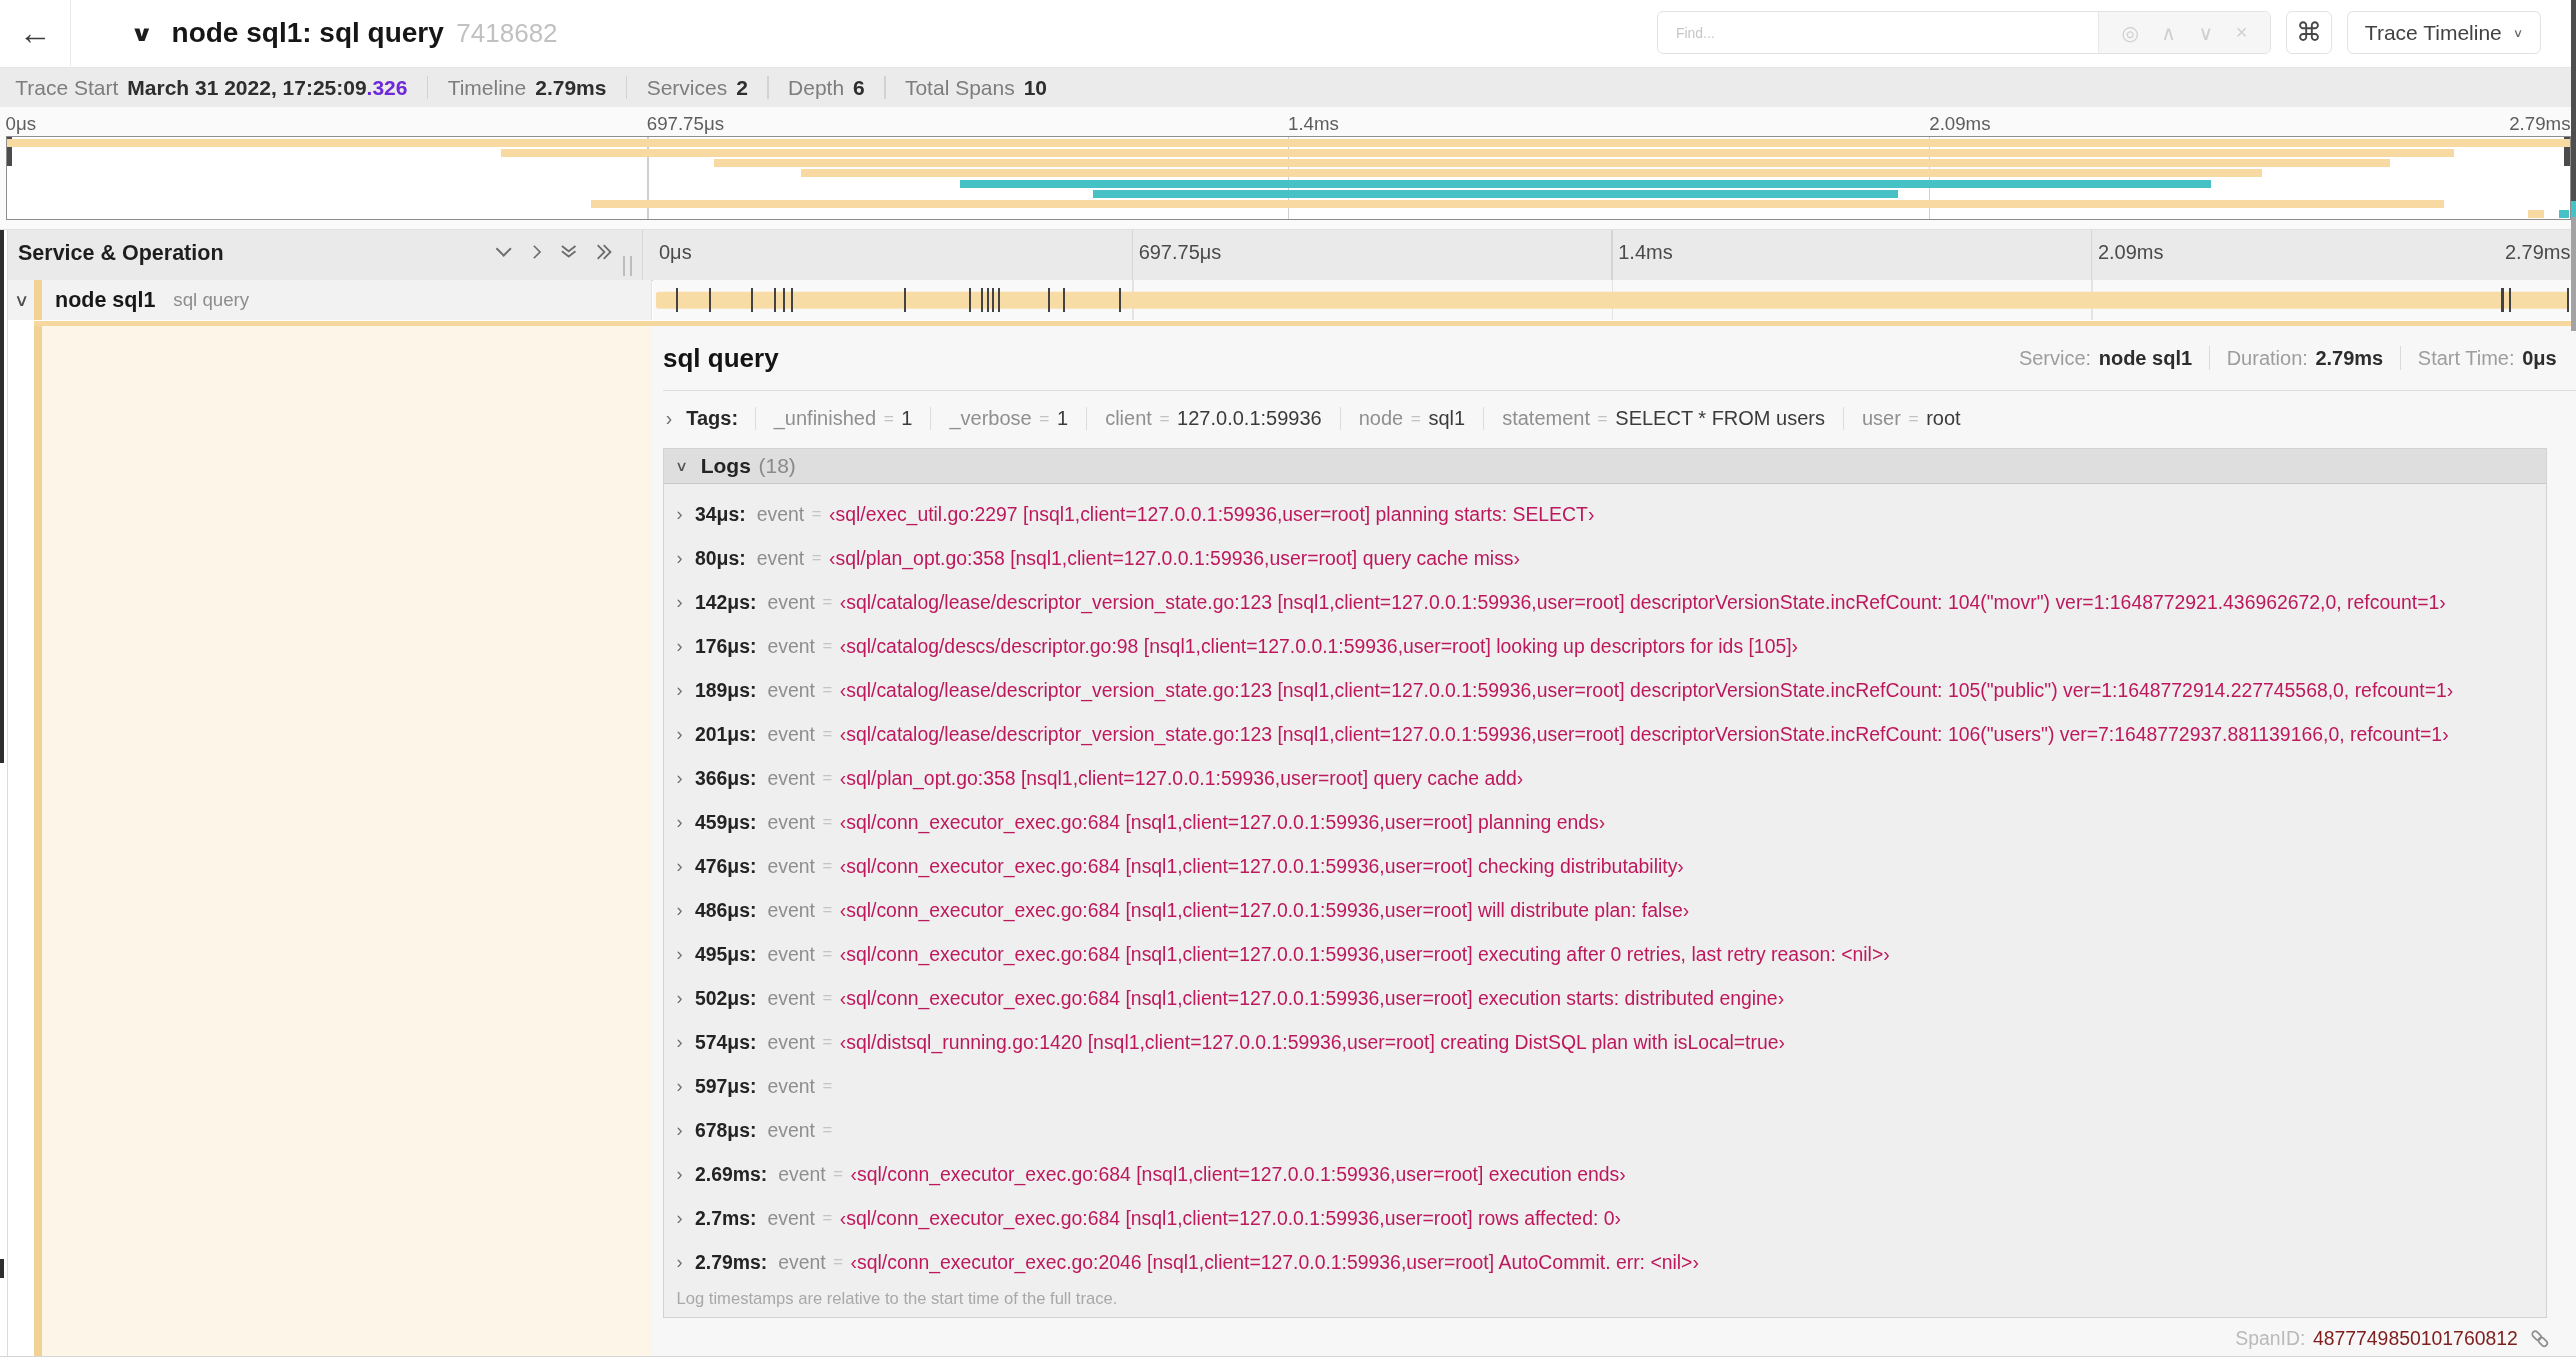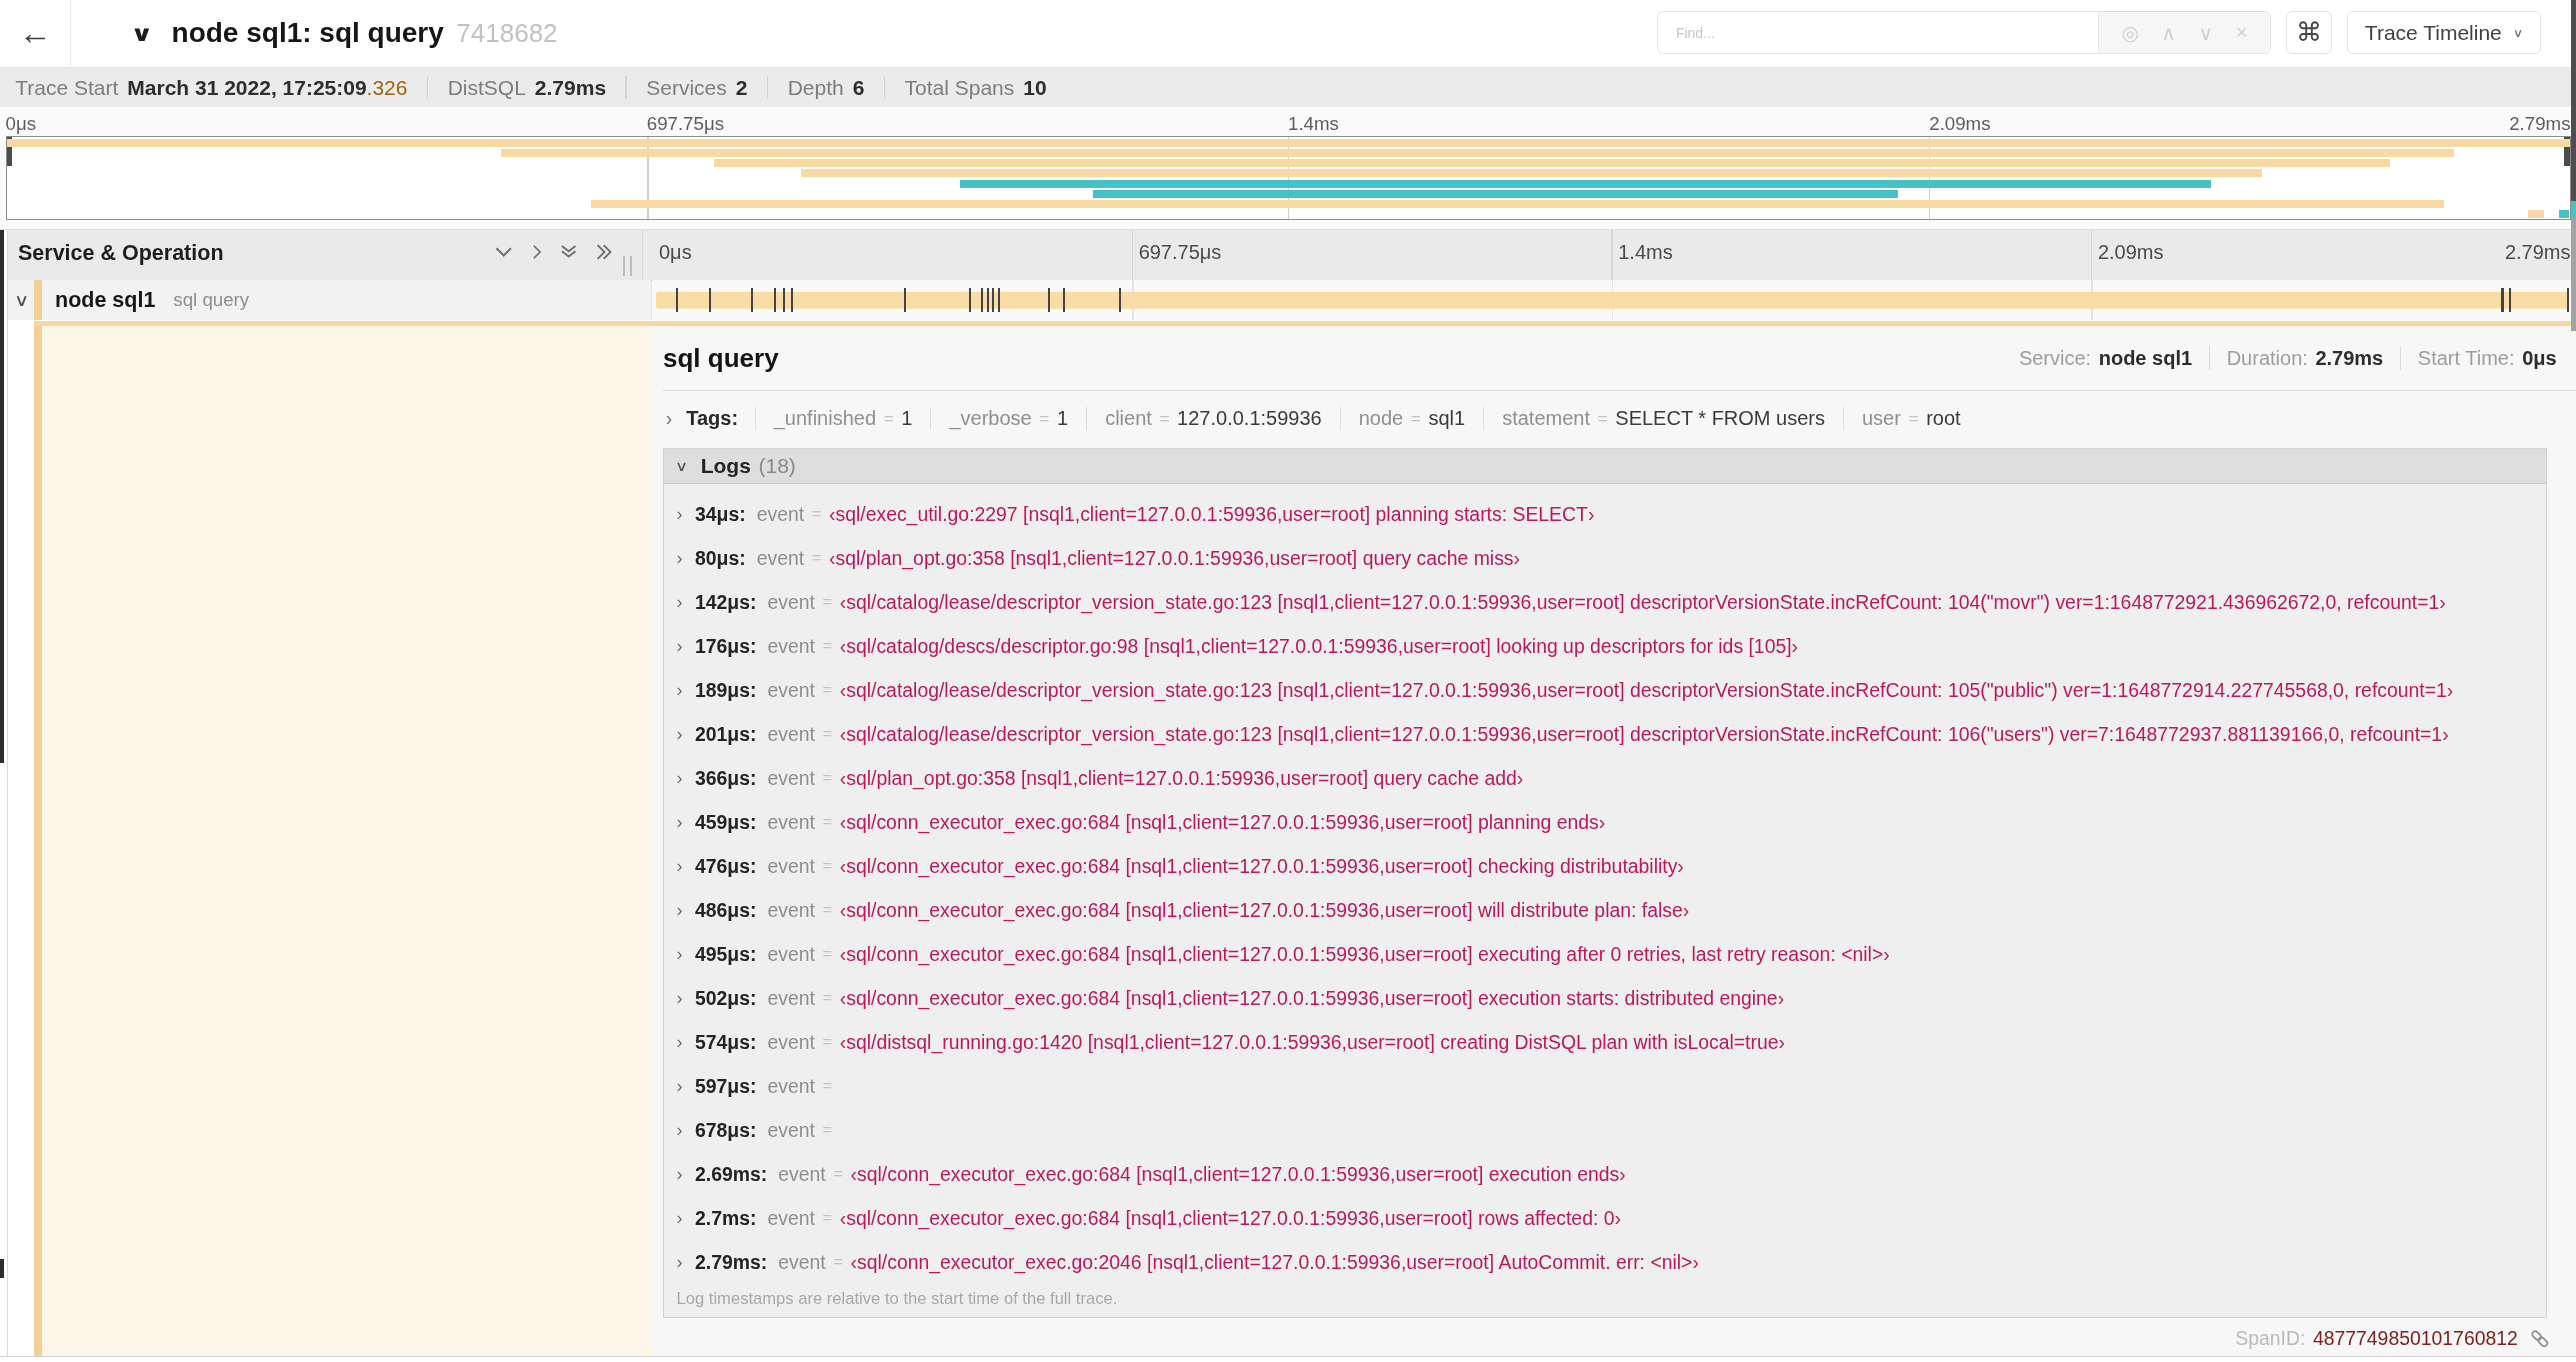--- a/index.html
+++ b/index.html
@@ -24,21 +24,21 @@
          margin-right:15.2px;display:flex;align-items:center;justify-content:center}
   .ttbtn{border:1.4px solid #e2e2e2;border-radius:6.2px;background:#fff;font-size:21px;color:#424242;
          display:flex;align-items:center;justify-content:center;gap:11px;padding:0 16.6px}
   .ttbtn .vchev{font-size:14.5px;color:#6a6a6a;transform:scaleY(.8)}
 
   
   .summary{position:absolute;left:0;top:68px;width:100%;height:39px;background:#ebebeb;display:flex;
            align-items:center;padding-left:15.2px;font-size:21px;white-space:nowrap}
   .sum-label{color:#7d7d7d;margin-right:9px}
   .sum-value{color:#2e2e2e;font-weight:700}
-  .sum-suffix{color:#a16207;font-weight:400}
+  .sum-suffix{color:#6d28d9;font-weight:700}
   .sum-div{width:1.4px;height:23.5px;background:#d2d2d2;margin:0 19.4px}
 
   
   .minisec{position:absolute;left:0;top:107px;width:100%;height:123px;background:#fafafa;border-bottom:1.4px solid #e0e0e0}
   .minilabels{position:absolute;left:5.5px;right:5.5px;top:5.5px;height:22px;font-size:18.7px;color:#5d5d5d}
   .minilabel{position:absolute;top:0;white-space:nowrap}
   .minicanvas{position:absolute;left:5.5px;right:5.5px;top:29px;height:84px;background:#fff;border:1.4px solid #8d8d8d}
   .grid{position:absolute;top:0;bottom:0;width:1.4px;background:#cfcfcf}
   .g25{left:25%}.g50{left:50%}.g75{left:75%}
   .minibar{position:absolute;height:7.6px}
@@ -151,21 +151,21 @@
         <span class="vchev">∨</span>
       </button>
     </div>
   </header>
 
   <div class="summary" id="summary">
       <span class="sum-label">Trace Start</span>
       <span class="sum-value">March 31 2022, 17:25:09</span>
       <span class="sum-suffix">.326</span>
       <span class="sum-div"></span>
-      <span class="sum-label">DistSQL</span>
+      <span class="sum-label">Timeline</span>
       <span class="sum-value">2.79ms</span>
       <span class="sum-div"></span>
       <span class="sum-label">Services</span>
       <span class="sum-value">2</span>
       <span class="sum-div"></span>
       <span class="sum-label">Depth</span>
       <span class="sum-value">6</span>
       <span class="sum-div"></span>
       <span class="sum-label">Total Spans</span>
       <span class="sum-value">10</span>

